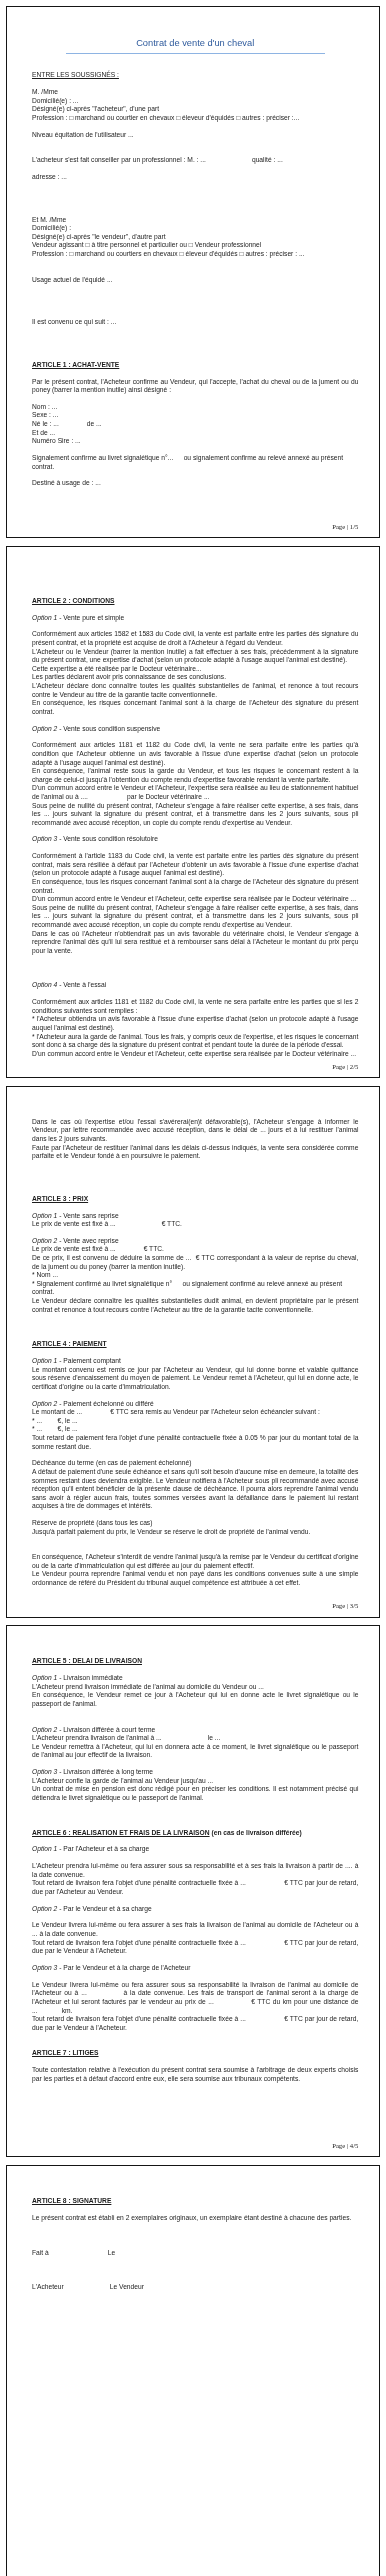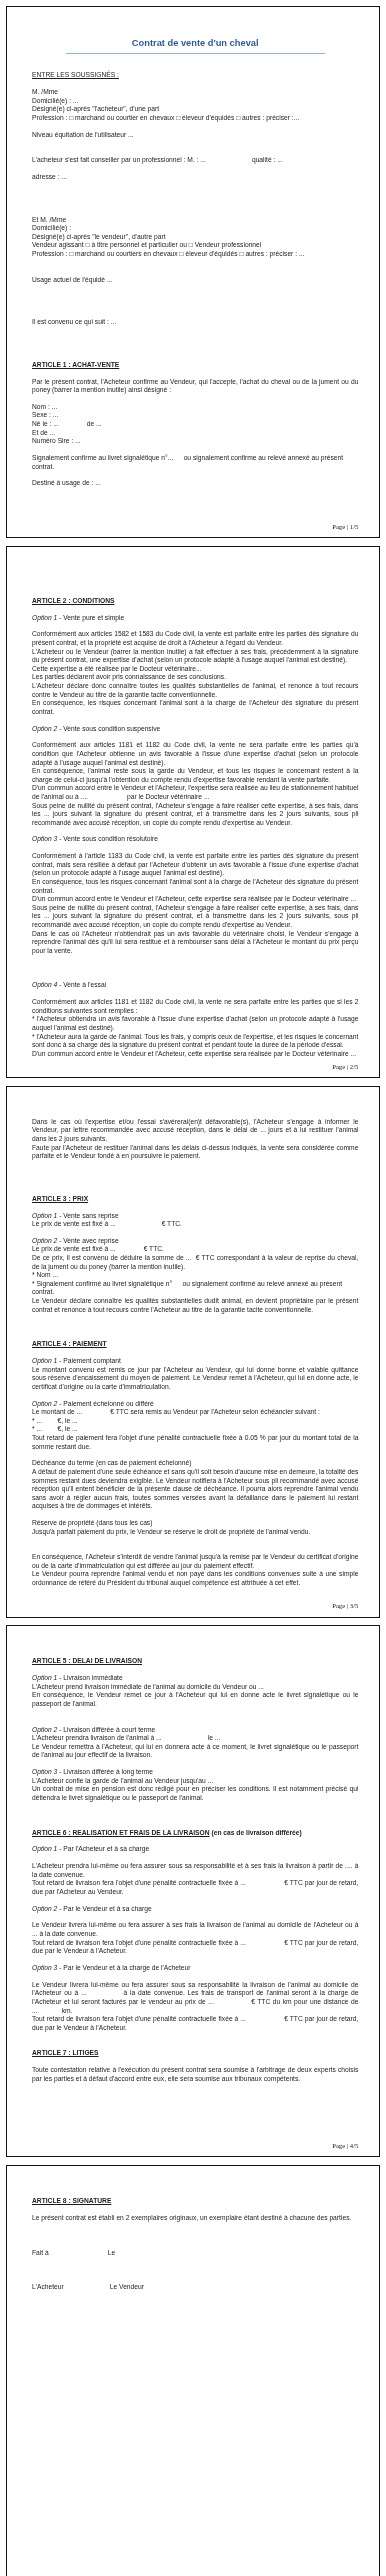--- a/index.html
+++ b/index.html
@@ -18,21 +18,21 @@
   .g1{margin-top:8.2px;}
   .g2{margin-top:17px;}
   .g3{margin-top:26px;}
   .g4{margin-top:34px;}
   .tb1{margin-left:10.3px;}
   .tb2{margin-left:15.5px;}
   .tb3{margin-left:28px;}
   .tb4{margin-left:46px;}
   .tb5{margin-left:59px;}
   .title-wrap{width:259px;margin:7.2px auto 0 auto;padding-bottom:3.6px;border-bottom:1px solid #8eb4e3;text-align:center;}
-  .title{margin:0;font-size:9.3px;line-height:11.3px;font-weight:bold;color:#2f5b9d;}
+  .title{margin:0;font-size:9.3px;line-height:11.3px;font-weight:normal;color:#2f5b9d;}
   .pageno{position:absolute;right:20.6px;bottom:7.2px;font-family:"Liberation Serif",serif;font-size:6.7px;color:#222;}
 </style>
 </head>
 <body>
 
 <div id="pages">
 
   <div class="page">
     <div class="title-wrap">
       <h1 class="title">Contrat de vente d'un cheval</h1>

